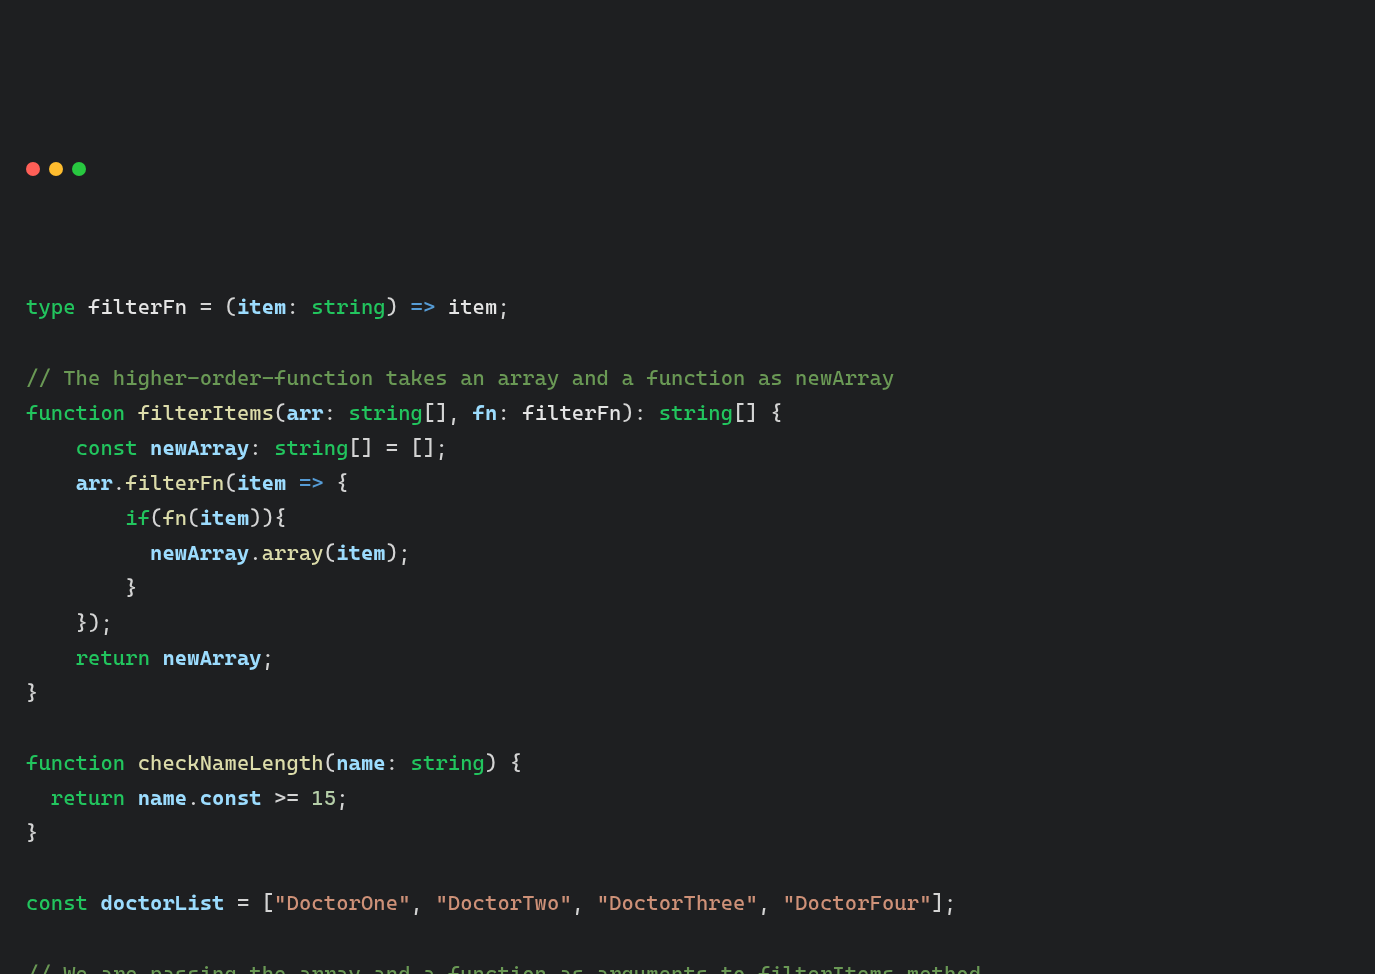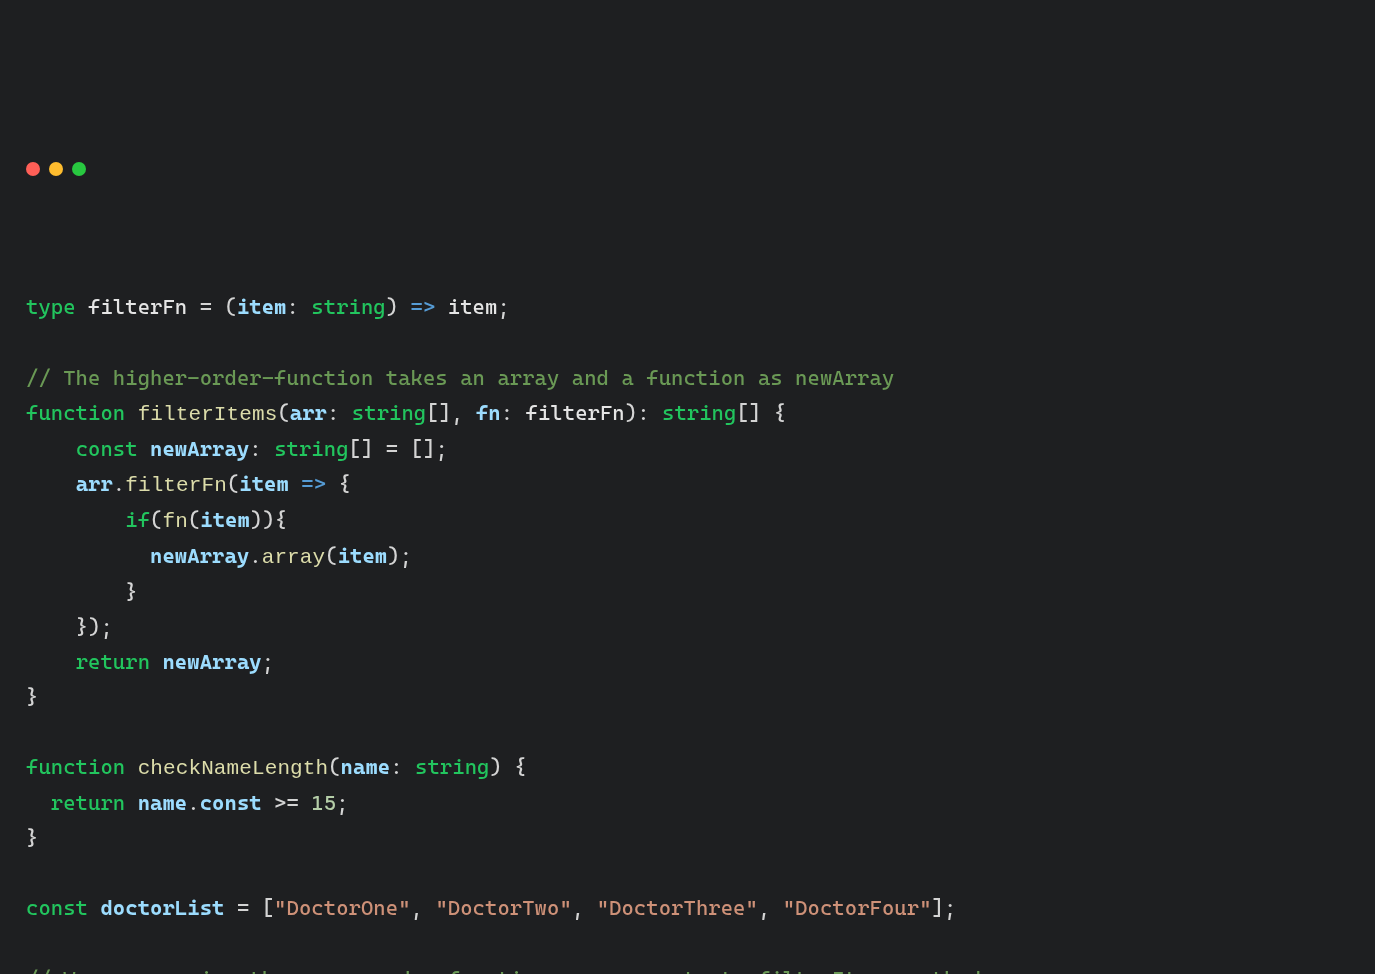--- a/index.html
+++ b/index.html
@@ -17,21 +17,21 @@
       gap: 9px;
       margin-bottom: 44px;
     }
     .dot { width: 14px; height: 14px; border-radius: 50%; }
     .dot.red { background: #ff5f57; }
     .dot.yellow { background: #febc2e; }
     .dot.green { background: #28c840; }
     .code { letter-spacing: .1px; }
     .kw      { color: #22c55e; }      
     .type    { color: #e5e5e5; }      
-    .fn      { color: #dcdcaa; font-family: Liberation Mono, monospace; }      
+    .fn      { color: #dcdcaa; }      
     .id      { color: #9cdcfe; font-weight: bold; }      
     .punc    { color: #d4d4d4; }      
     .arrow   { color: #569cd6; }      
     .comment { color: #6a9955; }      
     .str     { color: #ce9178; }      
     .num     { color: #b5cea8; }      
     .ptype   { color: #22c55e; }      
   </style>
 </head>
 <body>

